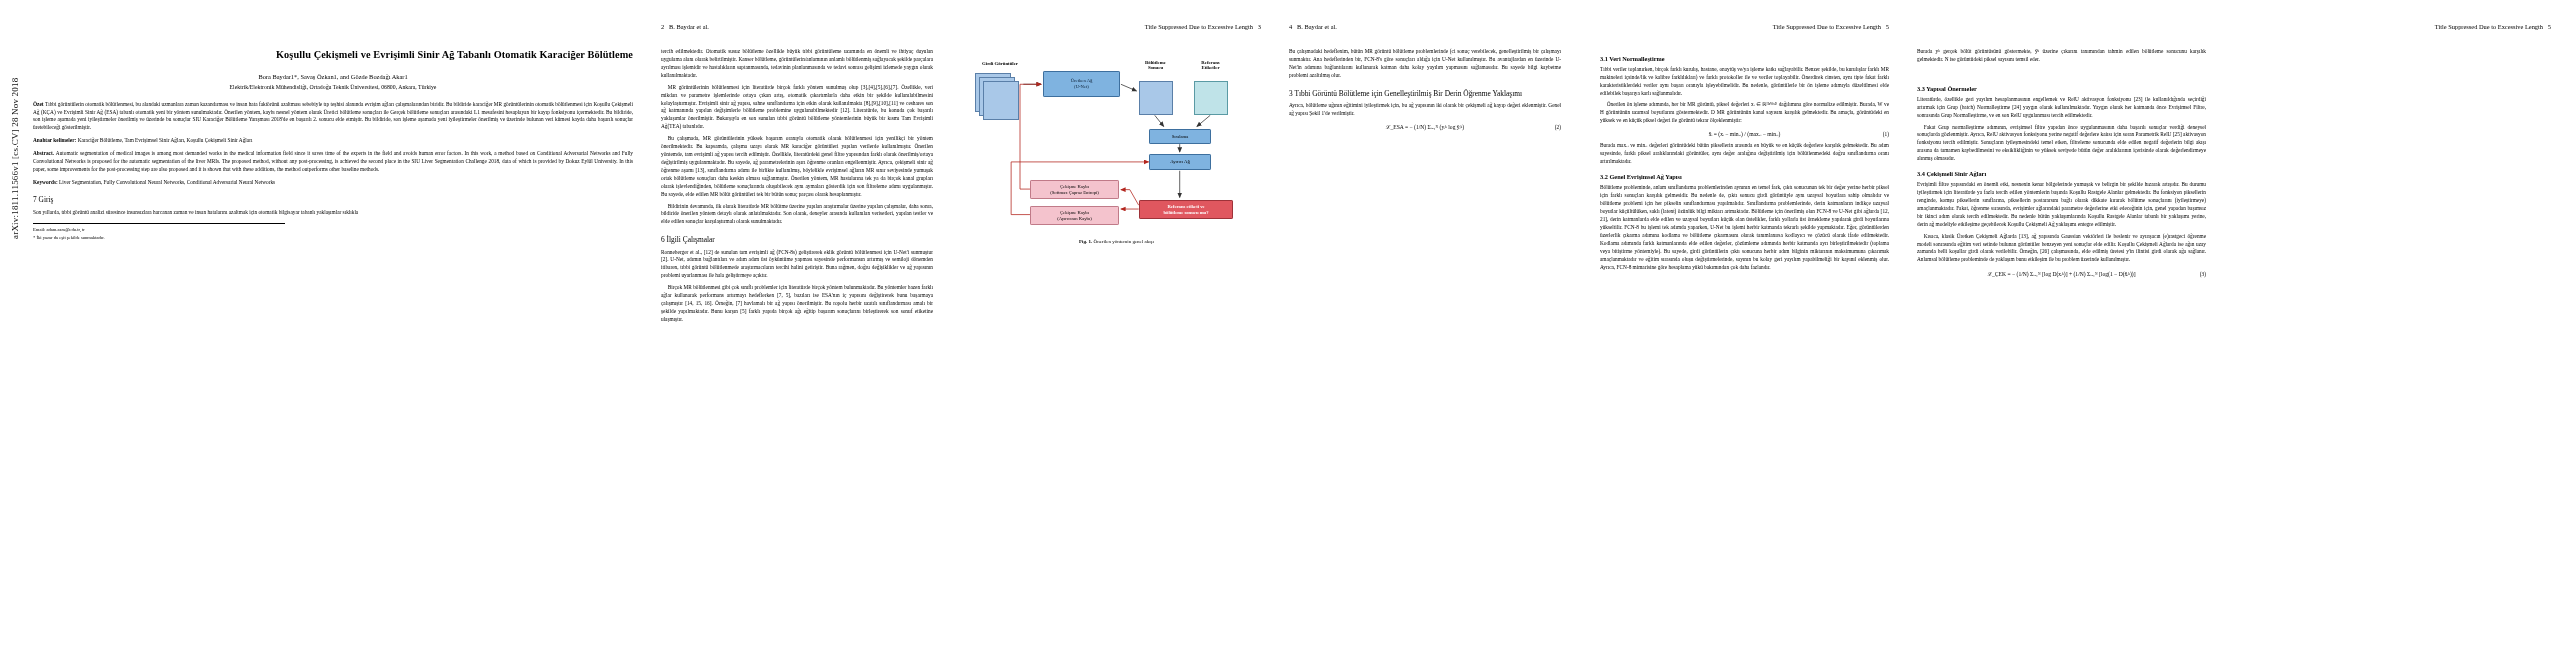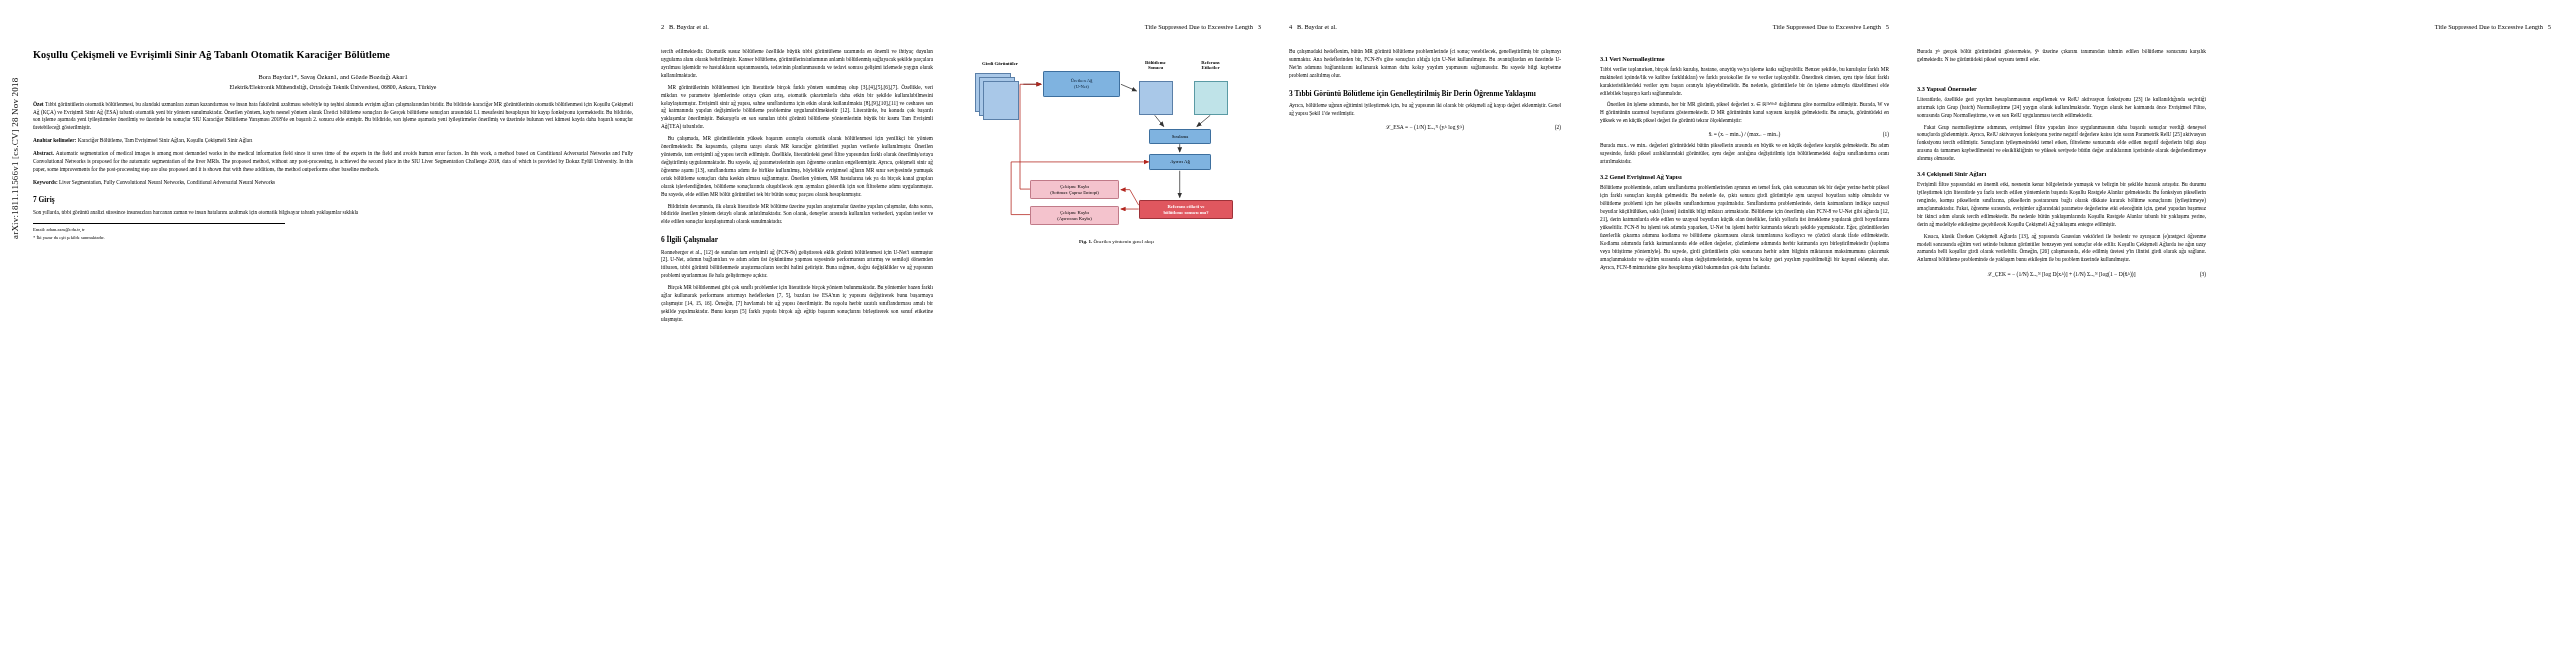--- a/index.html
+++ b/index.html
@@ -21,32 +21,32 @@
   .page.p4{left:1917px;width:634px;}
 
   .runhead{position:absolute;top:23px;font-size:6.4px;font-family:"Liberation Serif",serif;color:#000;}
   .runhead.left{left:0;}
   .runhead.right{right:0;}
   .runhead .pg{font-weight:normal;}
 
   .col{position:absolute;top:48px;width:100%;}
 
   h1.title{
-    font-size:10.3px;font-weight:bold;text-align:left;line-height:1.32;margin:0 0 10px 0;
+    font-size:10.3px;font-weight:bold;text-align:right;line-height:1.32;margin:0 0 10px 0;
     letter-spacing:0.1px;
   }
   .authors{font-size:6.4px;text-align:center;margin:0 0 2.2px 0;line-height:1.45;}
   .affil{font-size:5.8px;text-align:center;margin:0 0 1.1px 0;line-height:1.5;font-style:normal;}
   .affil2{font-size:5.8px;text-align:center;margin:0 0 9px 0;}
 
   .abs{font-size:5.3px;line-height:1.47;text-align:justify;margin:0 0 5px 0;}
   .abs b{font-weight:bold;}
   .kw{font-size:5.3px;line-height:1.47;text-align:justify;margin:0 0 5.6px 0;}
 
-  h2.sec{font-size:7.4px;font-weight:bold;margin:9px 0 3.9px 0;line-height:1.25;}
+  h2.sec{font-size:7.4px;font-weight:normal;margin:9px 0 3.9px 0;line-height:1.25;}
   h3.sub{font-size:6.3px;font-weight:bold;margin:7.2px 0 2.8px 0;line-height:1.25;}
 
   p.body{font-size:5.3px;line-height:1.5;text-align:justify;margin:0 0 3.9px 0;text-indent:6.7px;}
   p.body.noind{text-indent:0;}
 
   .rule{border:0;border-top:0.3px solid #000;width:42%;margin:6.7px 0 3.3px 0;}
   .fn{font-size:4.6px;line-height:1.45;margin:0 0 1.1px 0;}
 
   .eq{font-size:5.6px;text-align:center;margin:5.6px 0 5.6px 0;position:relative;font-family:"Liberation Serif",serif;}
   .eq .num{position:absolute;right:0;top:50%;transform:translateY(-50%);font-size:5.3px;}

